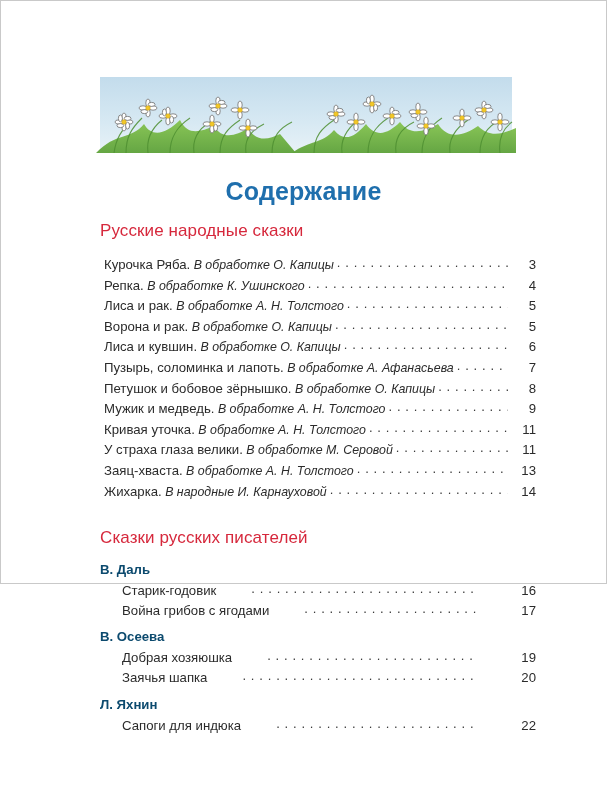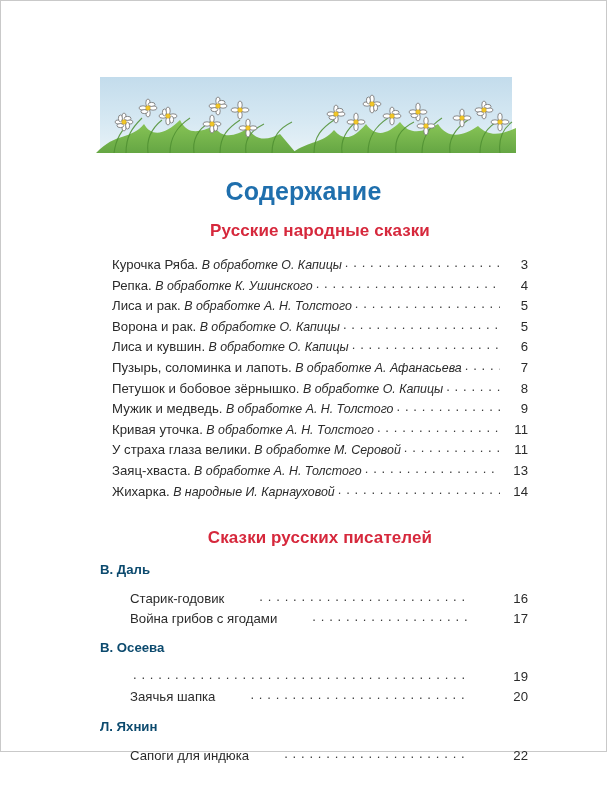--- a/index.html
+++ b/index.html
@@ -9,21 +9,21 @@
   }
   body {
     width: 607px;
     height: 800px;
     font-family: "Liberation Sans", sans-serif;
     overflow: hidden;
   }
   .page {
     position: relative;
     width: 607px;
-    height: 752px;
+    height: 584px;
     background: #ffffff;
     box-sizing: border-box;
     border: 1px solid #c9c9c9;
   }
 
   
   .banner {
     position: absolute;
     left: 95px;
     top: 73px;
@@ -37,37 +37,37 @@
   .doc-title {
     position: absolute;
     left: 0; right: 0;
     top: 176px;
     text-align: center;
     font-size: 25px;
     font-weight: bold;
     letter-spacing: 0.2px;
   }
   .section-title {
-    text-align: center;
+    text-align: left;
     font-size: 17px;
-    font-weight: bold;
+    font-weight: normal;
     letter-spacing: 0.1px;
   }
 
   
   .toc {
     position: absolute;
     left: 99px;
     top: 220px;
     width: 440px;
   }
   .sec-head-wrap { margin: 0 0 14px 0; }
   .sec-head-wrap.second { margin: 26px 0 14px 0; }
 
-  ul.entries { list-style: none; margin: 12px; padding: 0; }
+  ul.entries { list-style: none; margin: 4px; padding: 0; }
 
   li.entry {
     display: flex;
     align-items: baseline;
     font-size: 13.2px;
     color: #2b2b2b;
     line-height: 19.6px;
     white-space: nowrap;
   }
   li.entry.indented { padding-left: 18px; gap: 32px; }
@@ -402,20 +402,21 @@
           </li>
           <li class="entry indented">
             <span class="e-label"><span>Война грибов с ягодами</span></span>
             <span class="leader"></span>
             <span class="e-page">17</span>
           </li>
         </ul>
         <div class="author">В. Осеева</div>
         <ul class="entries">
           <li class="entry indented">
+            <span class="e-label"><span>Добрая хозяюшка</span></span>
             <span class="leader"></span>
             <span class="e-page">19</span>
           </li>
           <li class="entry indented">
             <span class="e-label"><span>Заячья шапка</span></span>
             <span class="leader"></span>
             <span class="e-page">20</span>
           </li>
         </ul>
         <div class="author">Л. Яхнин</div>

